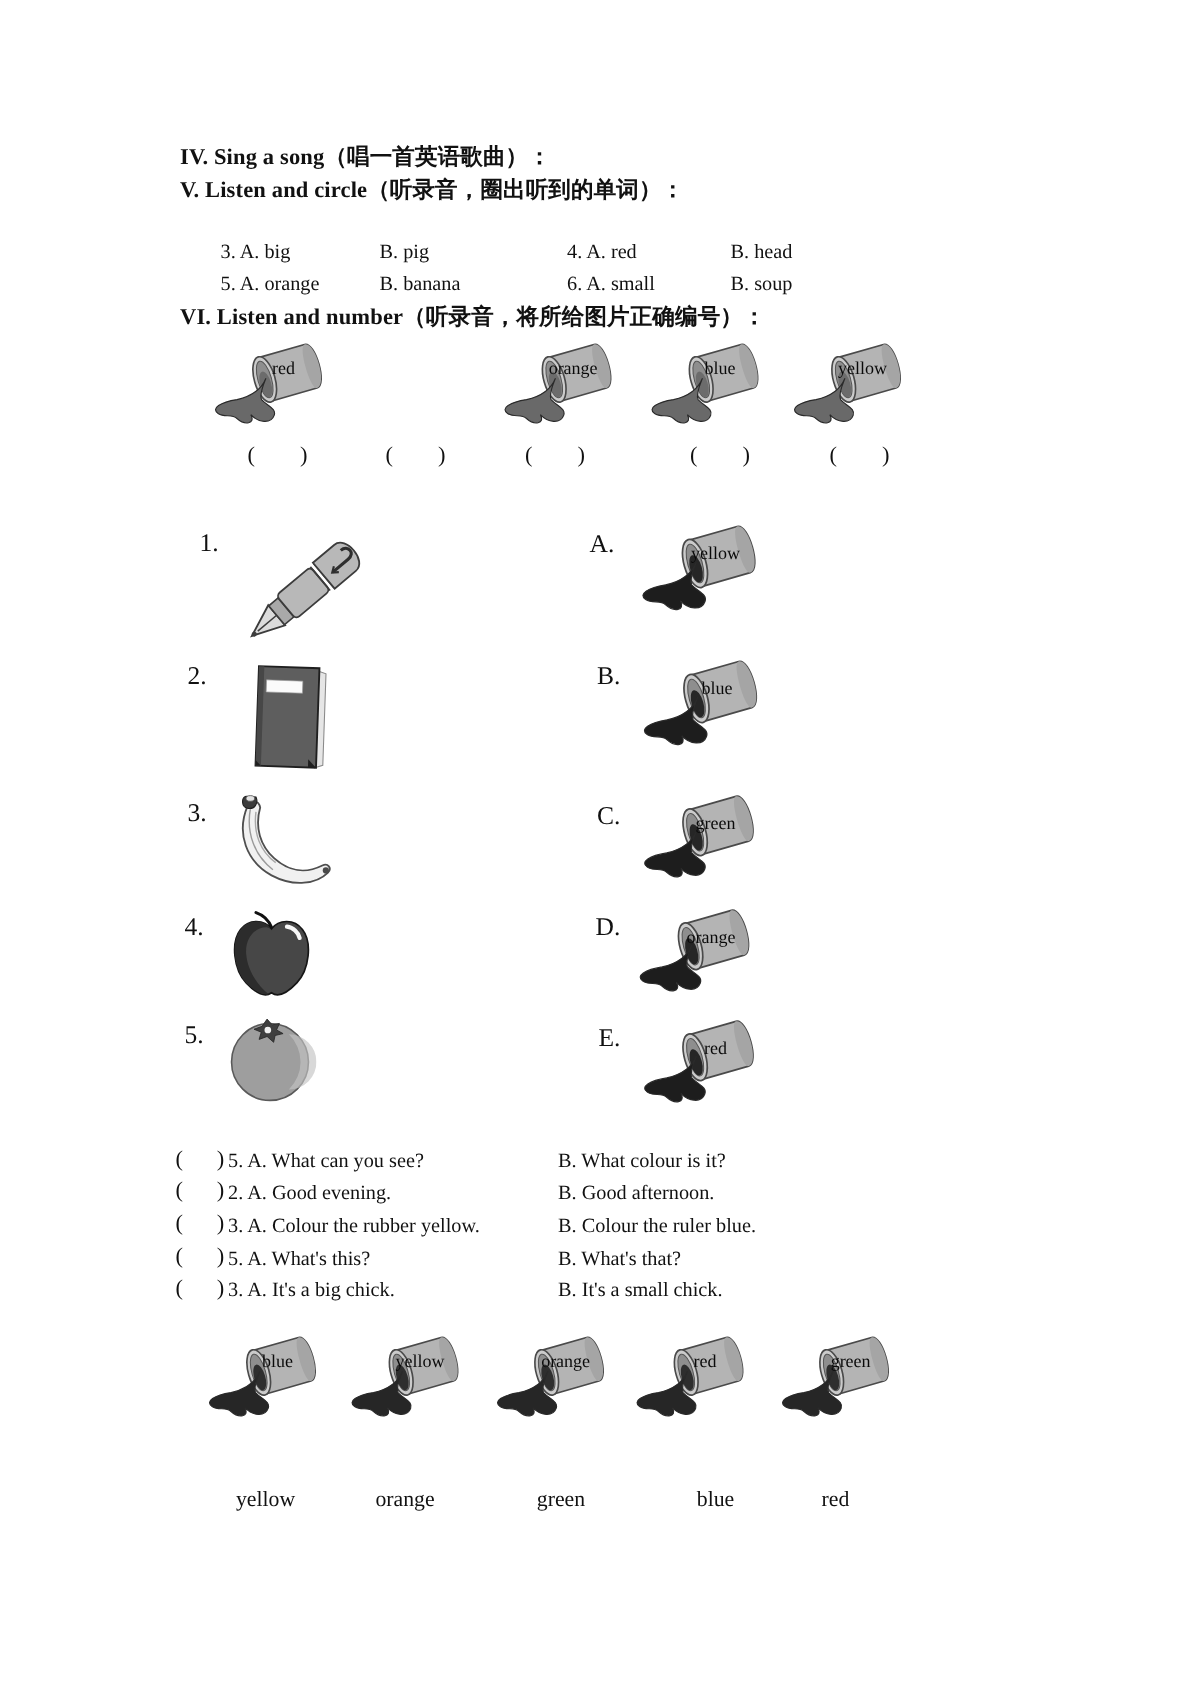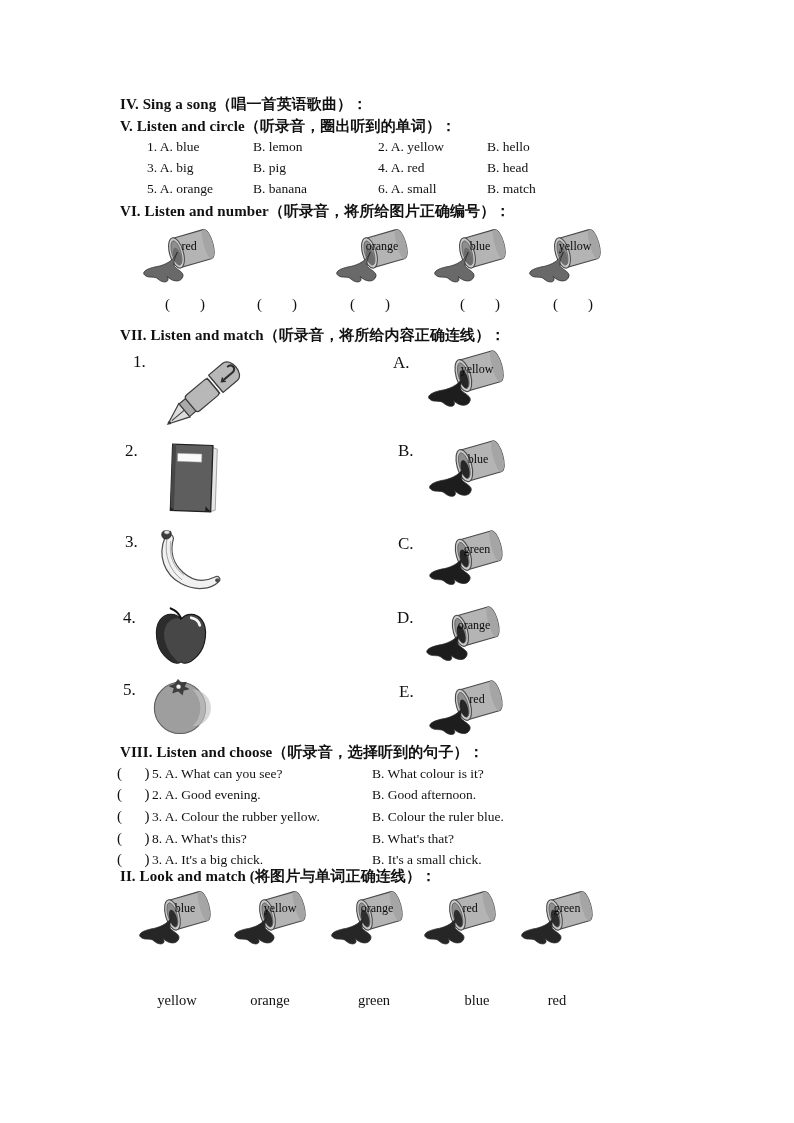--- a/index.html
+++ b/index.html
@@ -47,28 +47,25 @@
                C42.5 42 46 34 48 29 Z" fill="currentColor" stroke="#2a2a2a" stroke-width="0.9"></path>
     </symbol>
   </defs>
 </svg>
 
 <div class="page">
 
   <div class="title" style="left:120px;top:95px">IV. Sing a song（唱一首英语歌曲）：</div>
 
   <div class="title" style="left:120px;top:117px">V. Listen and circle（听录音，圈出听到的单词）：</div>
-  <div class="vrow" style="left:147px;top:139px">
-    <span class="vc1">1. A. blue</span><span class="vc2">B. lemon</span><span class="vc3">2. A. yellow</span><span>B. hello</span>
-  </div>
   <div class="vrow" style="left:147px;top:160px">
     <span class="vc1">3. A. big</span><span class="vc2">B. pig</span><span class="vc3">4. A. red</span><span>B. head</span>
   </div>
   <div class="vrow" style="left:147px;top:181px">
-    <span class="vc1">5. A. orange</span><span class="vc2">B. banana</span><span class="vc3">6. A. small</span><span>B. match</span>
+    <span class="vc1">5. A. orange</span><span class="vc2">B. banana</span><span class="vc3">6. A. small</span><span>B. soup</span>
   </div>
 
   <div class="title" style="left:120px;top:202px">VI. Listen and number（听录音，将所给图片正确编号）：</div>
 
   <div class="bucket sec-vi-bucket" style="left:137px;top:226px;width:84px;height:64px">
     <svg viewBox="0 0 100 72">
         <use href="#sym-bucket"></use>
       </svg>
     <span class="bucket-label">red</span>
   </div>
@@ -90,21 +87,20 @@
       </svg>
     <span class="bucket-label">yellow</span>
   </div>
 
   <span class="paren center" style="left:185px;top:296px">(        )</span>
   <span class="paren center" style="left:277px;top:296px">(        )</span>
   <span class="paren center" style="left:370px;top:296px">(        )</span>
   <span class="paren center" style="left:480px;top:296px">(        )</span>
   <span class="paren center" style="left:573px;top:296px">(        )</span>
 
-  <div class="title" style="left:120px;top:326px">VII. Listen and match（听录音，将所给内容正确连线）：</div>
 
   <span class="bignum" style="left:133px;top:352px">1.</span>
   <div class="pic" style="left:150px;top:355px;width:105px;height:80px">
     <svg viewBox="0 0 100 78">
       <g transform="rotate(-40 50 39)">
         <path d="M6 39 L27 30.5 L27 47.5 Z" fill="#dcdcdc" stroke="#3c3c3c" stroke-width="1.2"></path>
         <path d="M11 39 L27 39" stroke="#3c3c3c" stroke-width="1"></path>
         <circle cx="8" cy="39" r="1.6" fill="#3c3c3c"></circle>
         <rect x="27" y="31" width="8" height="16" fill="#a9a9a9" stroke="#3c3c3c" stroke-width="1.1"></rect>
         <rect x="35" y="29" width="29" height="20" rx="3" fill="#b8b8b8" stroke="#3c3c3c" stroke-width="1.2"></rect>
@@ -191,43 +187,41 @@
     </svg>
   </div>
   <span class="bignum" style="left:399px;top:682px">E.</span>
   <div class="bucket sec-vii-bucket" style="left:420px;top:679px;width:92px;height:62px">
     <svg viewBox="0 0 100 72">
         <use href="#sym-bucket"></use>
       </svg>
     <span class="bucket-label">red</span>
   </div>
 
-  <div class="title" style="left:120px;top:743px">VIII. Listen and choose（听录音，选择听到的句子）：</div>
 
   <span class="paren" style="left:117px;top:765px">(      )</span>
   <span class="opt" style="left:152px;top:766px">5. A. What can you see?</span>
   <span class="opt" style="left:372px;top:766px">B. What colour is it?</span>
 
   <span class="paren" style="left:117px;top:786px">(      )</span>
   <span class="opt" style="left:152px;top:787px">2. A. Good evening.</span>
   <span class="opt" style="left:372px;top:787px">B. Good afternoon.</span>
 
   <span class="paren" style="left:117px;top:808px">(      )</span>
   <span class="opt" style="left:152px;top:809px">3. A. Colour the rubber yellow.</span>
   <span class="opt" style="left:372px;top:809px">B. Colour the ruler blue.</span>
 
   <span class="paren" style="left:117px;top:830px">(      )</span>
-  <span class="opt" style="left:152px;top:831px">8. A. What's this?</span>
+  <span class="opt" style="left:152px;top:831px">5. A. What's this?</span>
   <span class="opt" style="left:372px;top:831px">B. What's that?</span>
 
   <span class="paren" style="left:117px;top:851px">(      )</span>
   <span class="opt" style="left:152px;top:852px">3. A. It's a big chick.</span>
   <span class="opt" style="left:372px;top:852px">B. It's a small chick.</span>
 
-  <div class="title" style="left:120px;top:867px">II. Look and match (将图片与单词正确连线）：</div>
 
   <div class="bucket sec-ii-bucket" style="left:133px;top:888px;width:84px;height:64px">
     <svg viewBox="0 0 100 72">
         <use href="#sym-bucket"></use>
       </svg>
     <span class="bucket-label">blue</span>
   </div>
   <div class="bucket sec-ii-bucket" style="left:228px;top:888px;width:84px;height:64px">
     <svg viewBox="0 0 100 72">
         <use href="#sym-bucket"></use>

